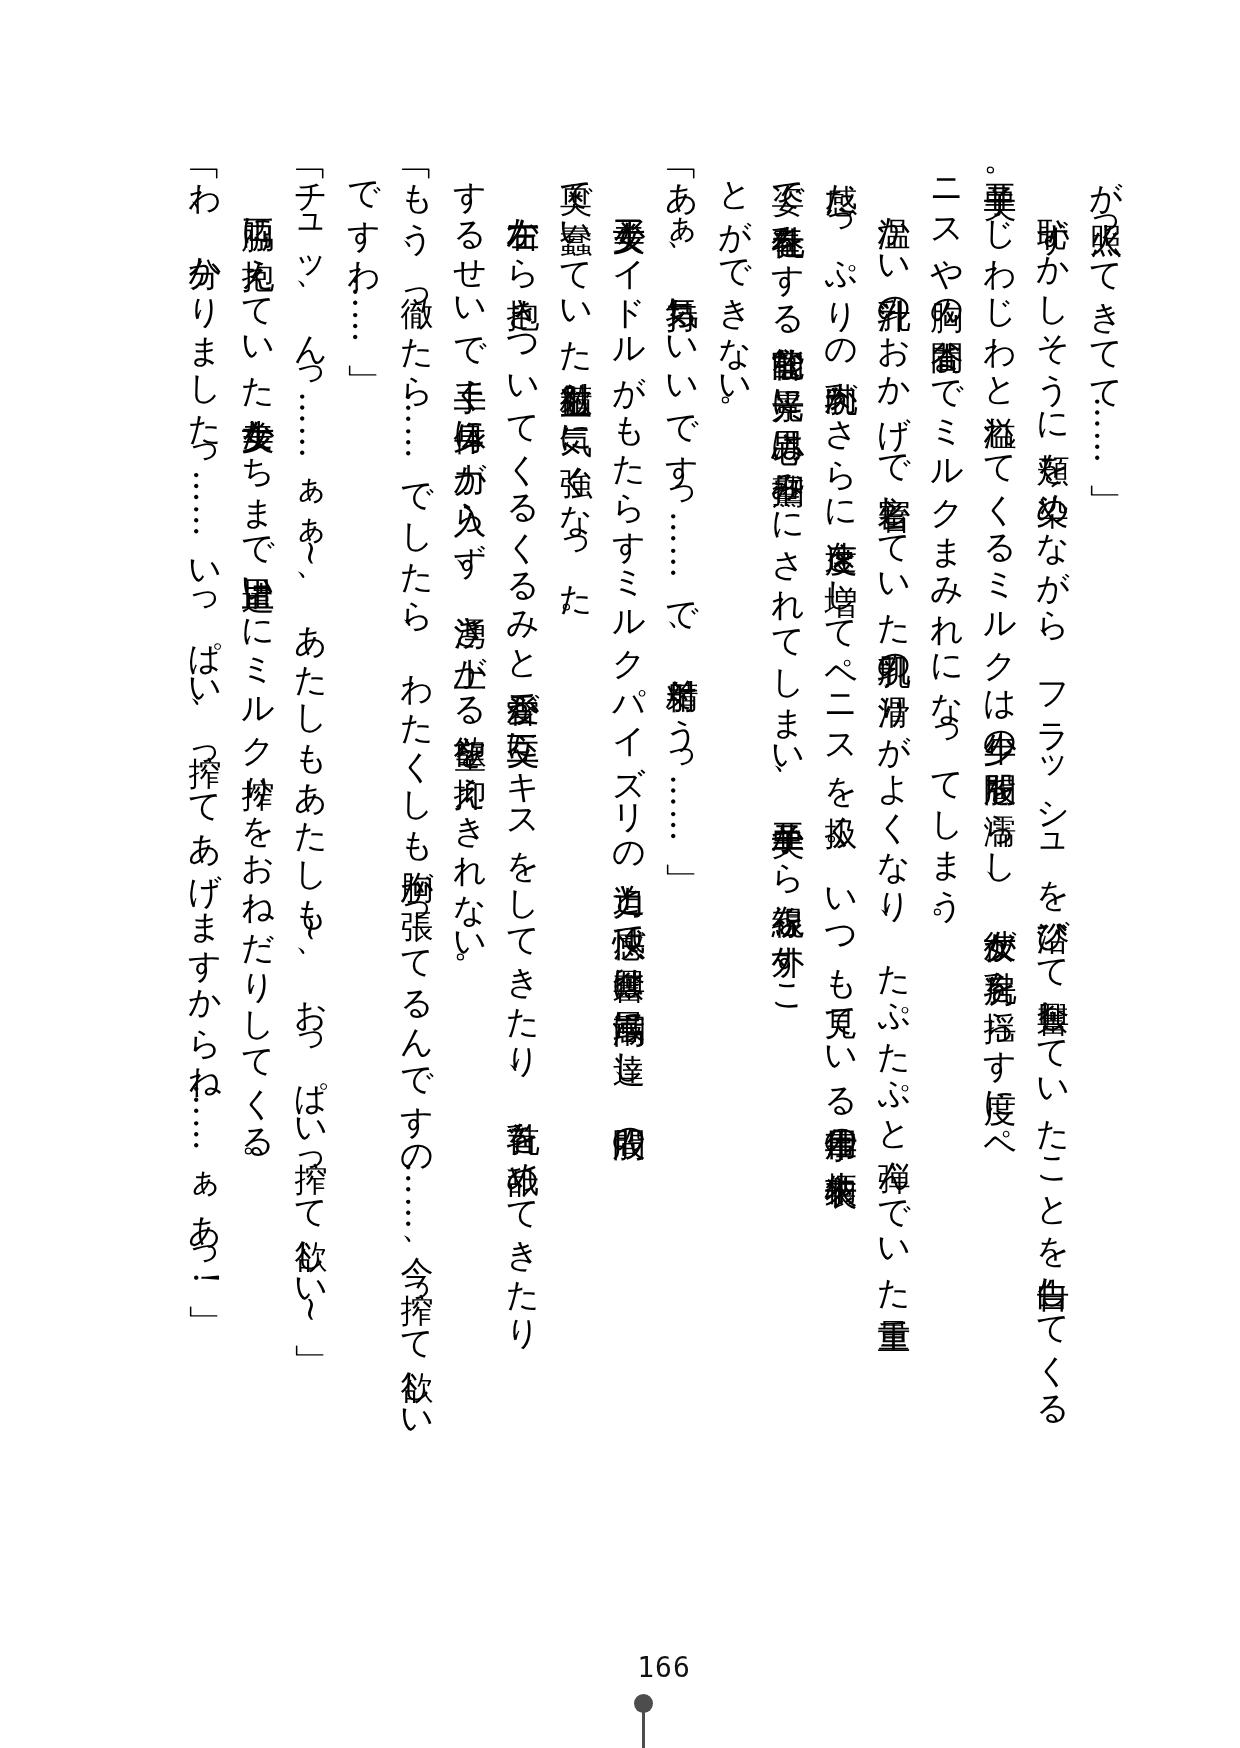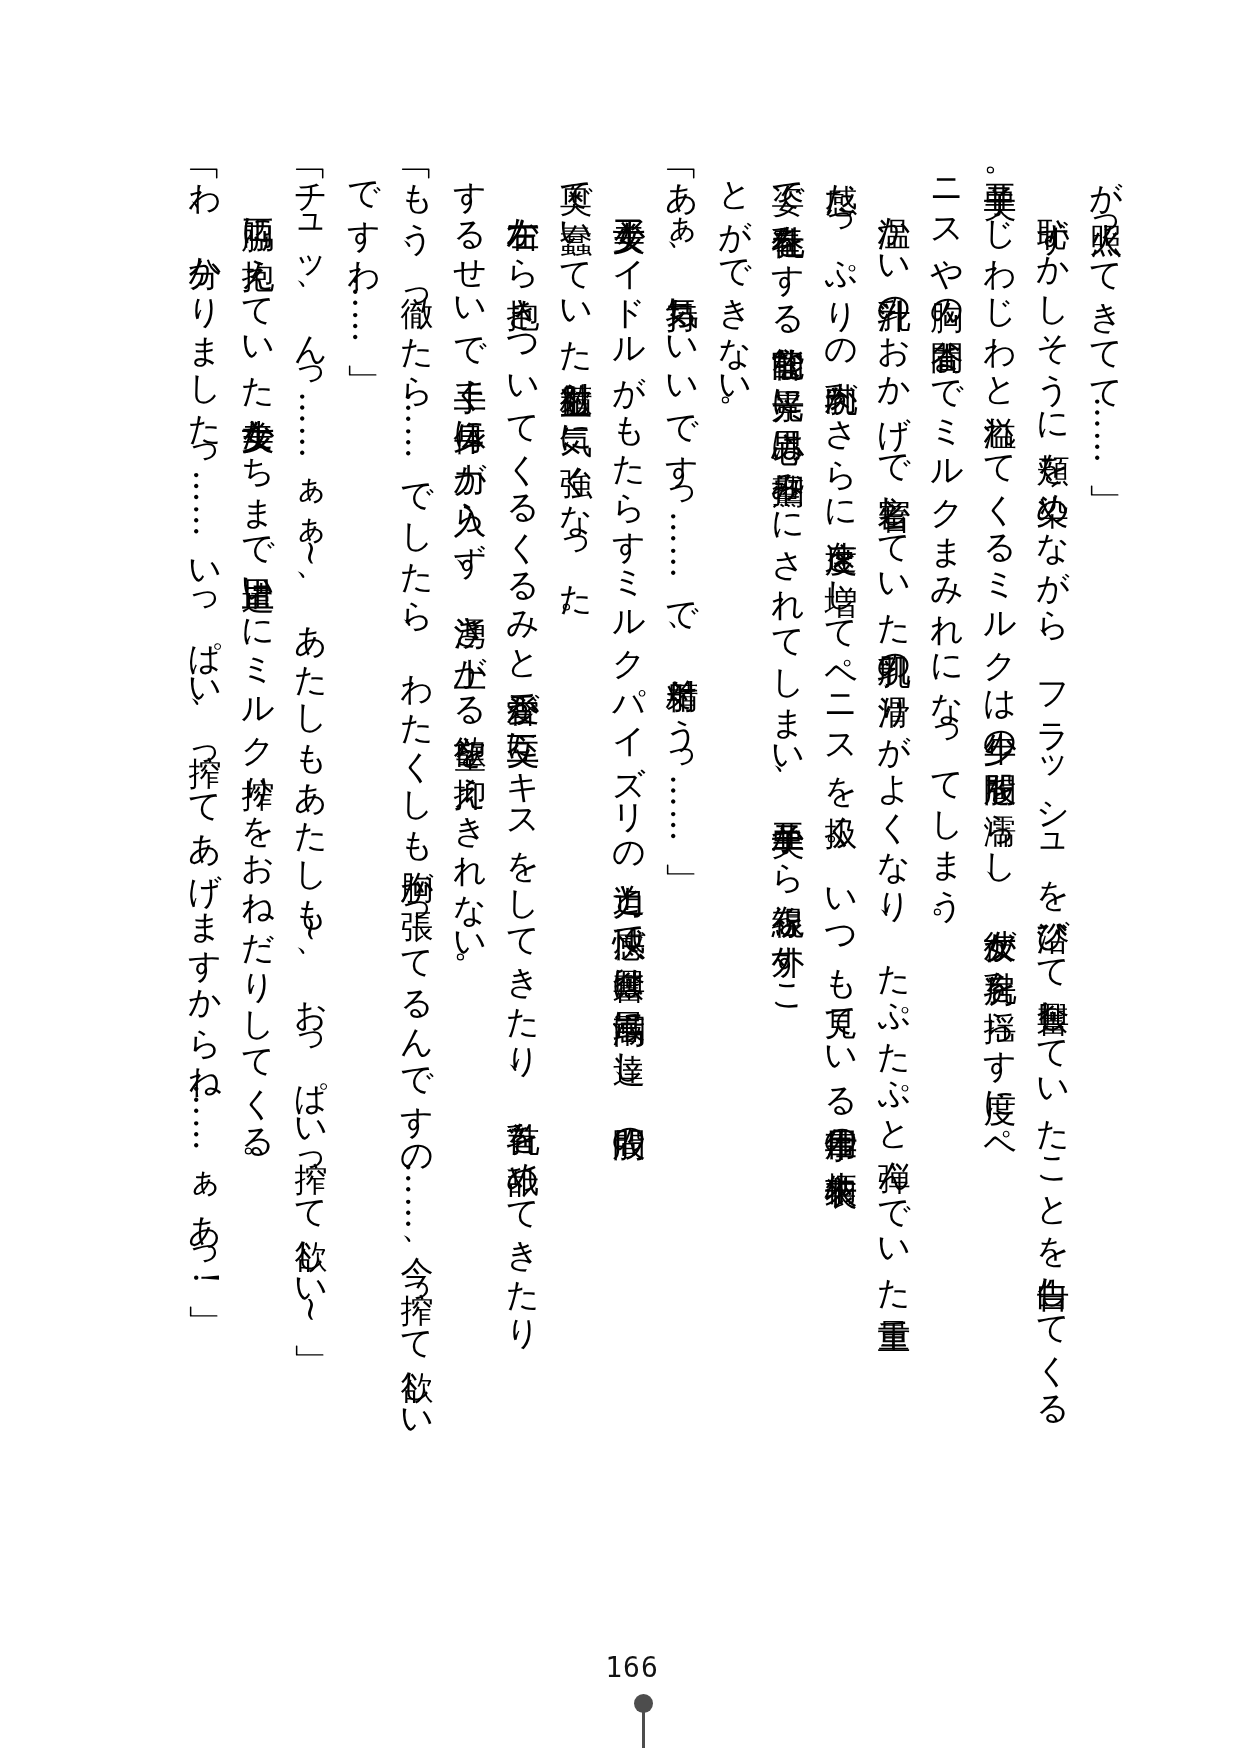--- a/index.html
+++ b/index.html
@@ -28,21 +28,21 @@
     color: #000000;
   }
   .text-block p {
     margin: 0;
     padding: 0;
     white-space: nowrap;
   }
   .page-number {
     position: absolute;
     top: 1651px;
-    left: 632px;
+    left: 664px;
     transform: translateX(-50%);
     font-family: "DejaVu Sans Mono", "Liberation Mono", monospace;
     font-size: 28px;
     letter-spacing: 1px;
     color: #111111;
   }
   .marker-dot {
     position: absolute;
     left: 634px;
     top: 1694px;

